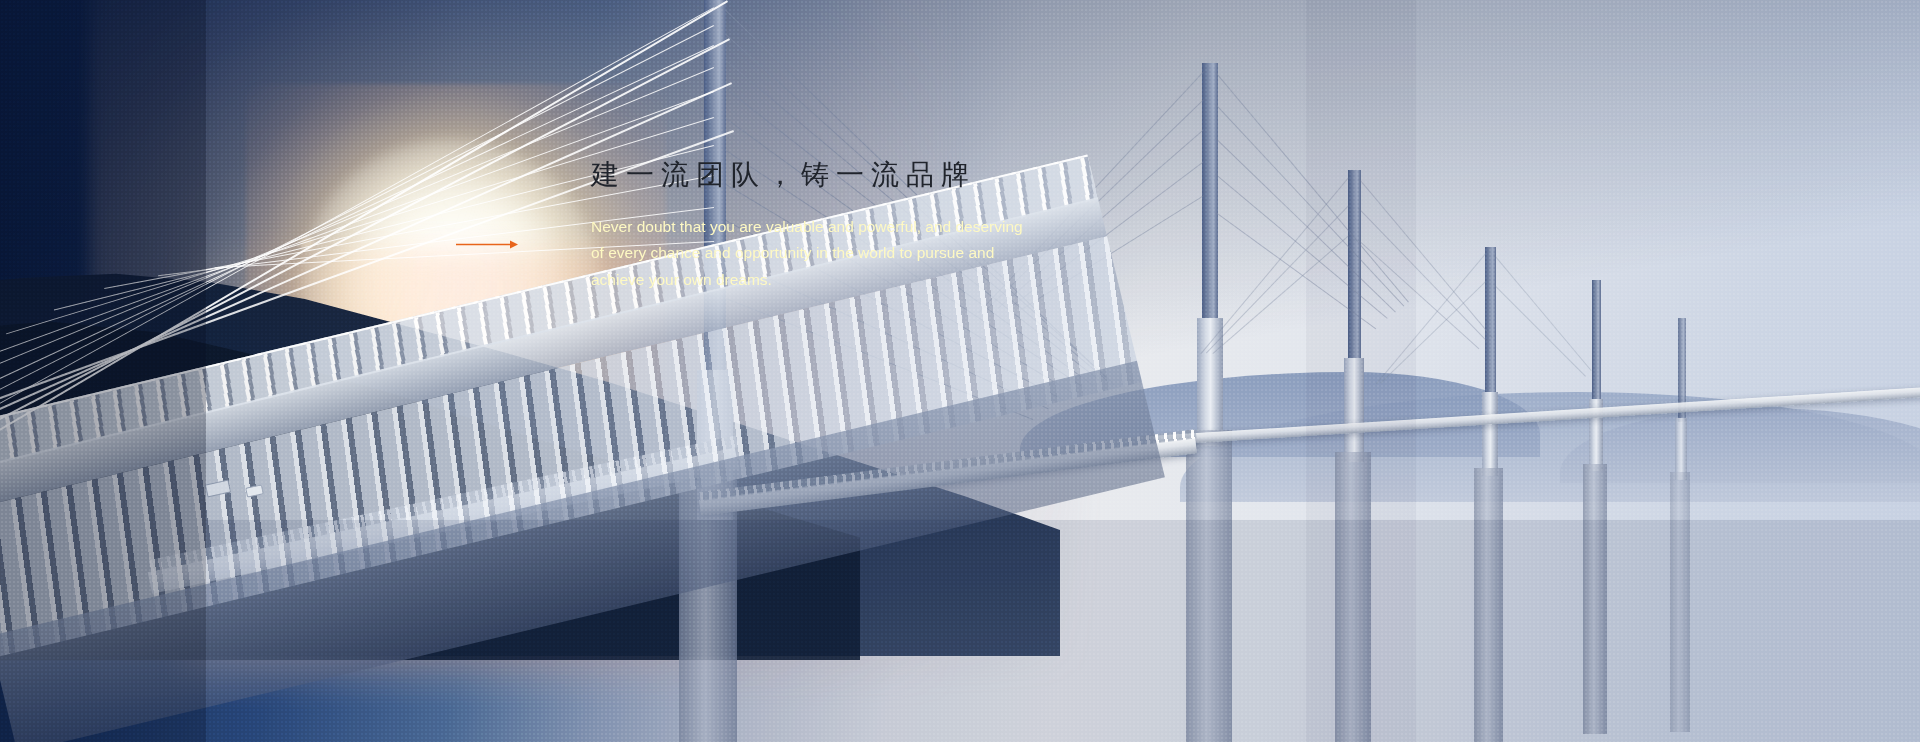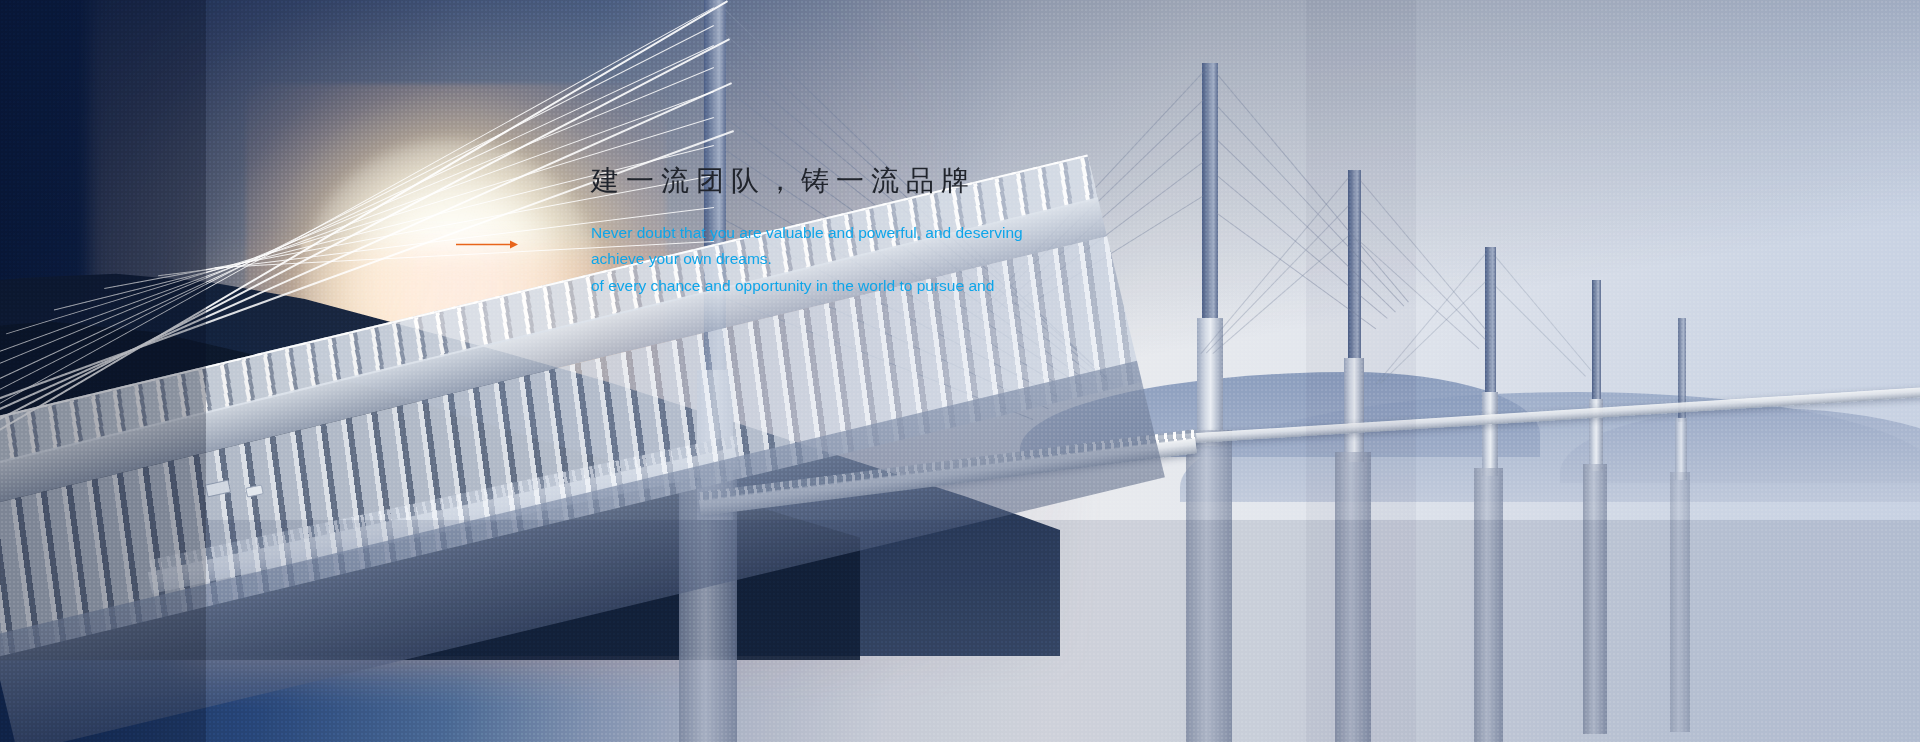--- a/index.html
+++ b/index.html
@@ -227,21 +227,21 @@
     text-shadow:0 1px 2px rgba(255,255,255,.6);
   }
   .logo-arrow {
     position:relative;
     margin-top:22px; margin-left:78px;
     width:62px; height:12px;
   }
   .logo-arrow svg { display:block; }
 
   .copy-block {
-    position:absolute; left:591px; top:164px;
+    position:absolute; left:591px; top:158px;
     width:470px;
   }
   .headline-sub {
     font-family:"DejaVu Sans", sans-serif;
     font-size:28px;
     font-weight:400;
     letter-spacing:7px;
     color:#20242c;
     line-height:1.2;
     white-space:nowrap;
@@ -254,21 +254,21 @@
     letter-spacing:3px;
     color:#15181e;
     line-height:1.2;
     white-space:nowrap;
   }
   .paragraph {
     margin-top:22px;
     font-family:"Liberation Sans", sans-serif;
     font-size:15.5px;
     font-weight:400;
-    color:#0ea5e9;
+    color:#fef9c3;
     line-height:1.72;
     width:452px;
   }
   .paragraph span { display:block; white-space:nowrap; }
 </style>
 </head>
 <body>
 
 <div id="banner">
 
@@ -398,19 +398,19 @@
           <line x1="0" y1="6.5" x2="54" y2="6.5" stroke="#e8641a" stroke-width="1.6"></line>
           <polygon points="54,2.5 62,6.5 54,10.5" fill="#e8641a"></polygon>
         </svg>
       </div>
     </div>
 
     <div class="copy-block">
       <div class="headline-sub">建一流团队，铸一流品牌</div>
       <div class="paragraph">
         <span>Never doubt that you are valuable and powerful, and deserving</span>
+        <span> of every chance and opportunity in the world to pursue and</span>
         <span>achieve your own dreams.</span>
-        <span> of every chance and opportunity in the world to pursue and</span>
       </div>
     </div>
 
   </div>
 </div>
 
 </body></html>

